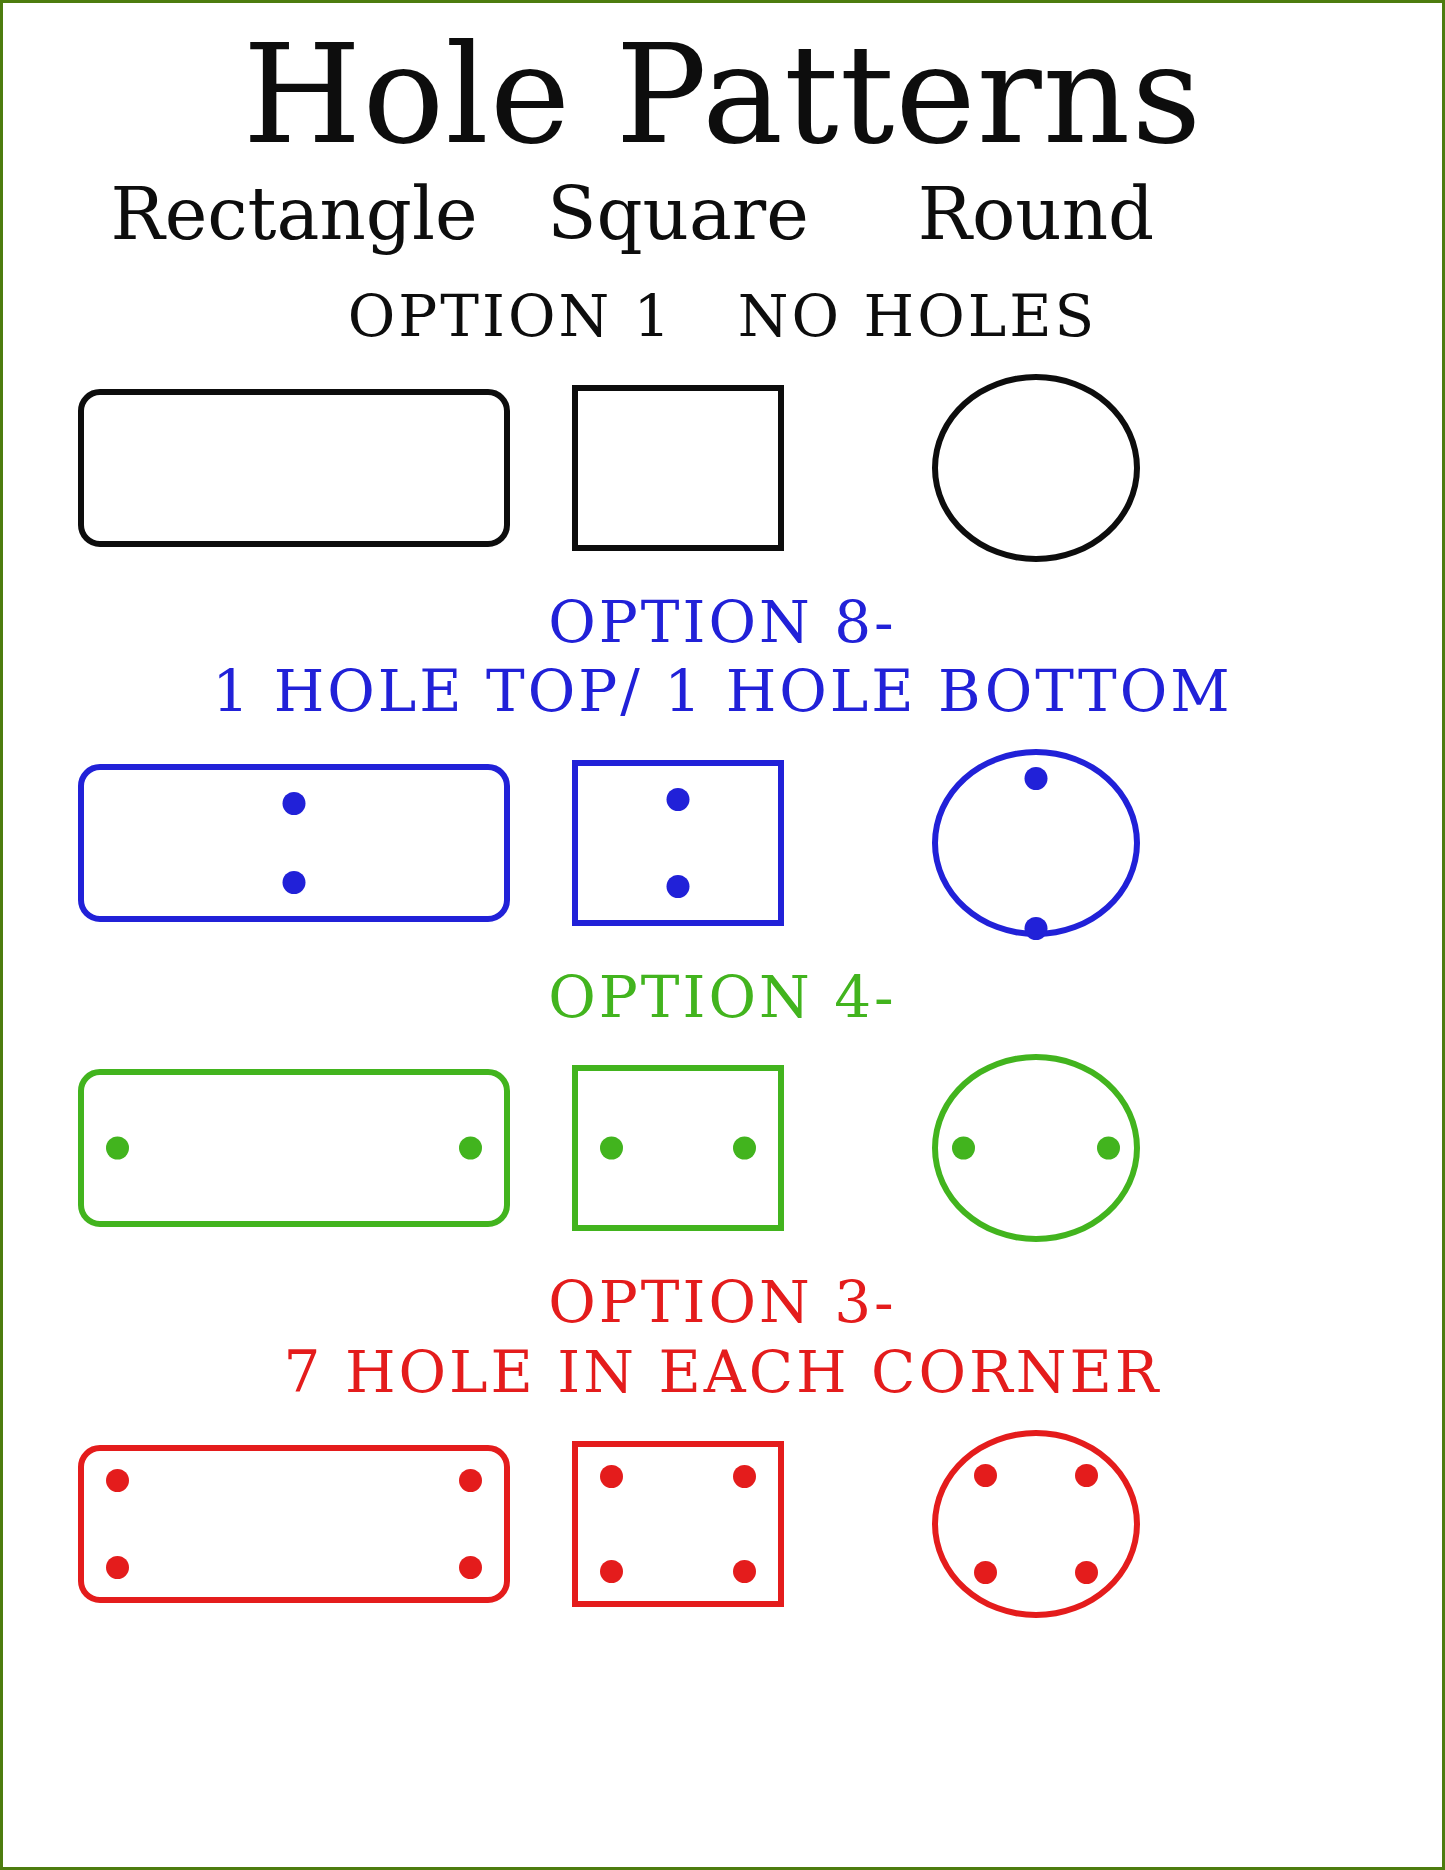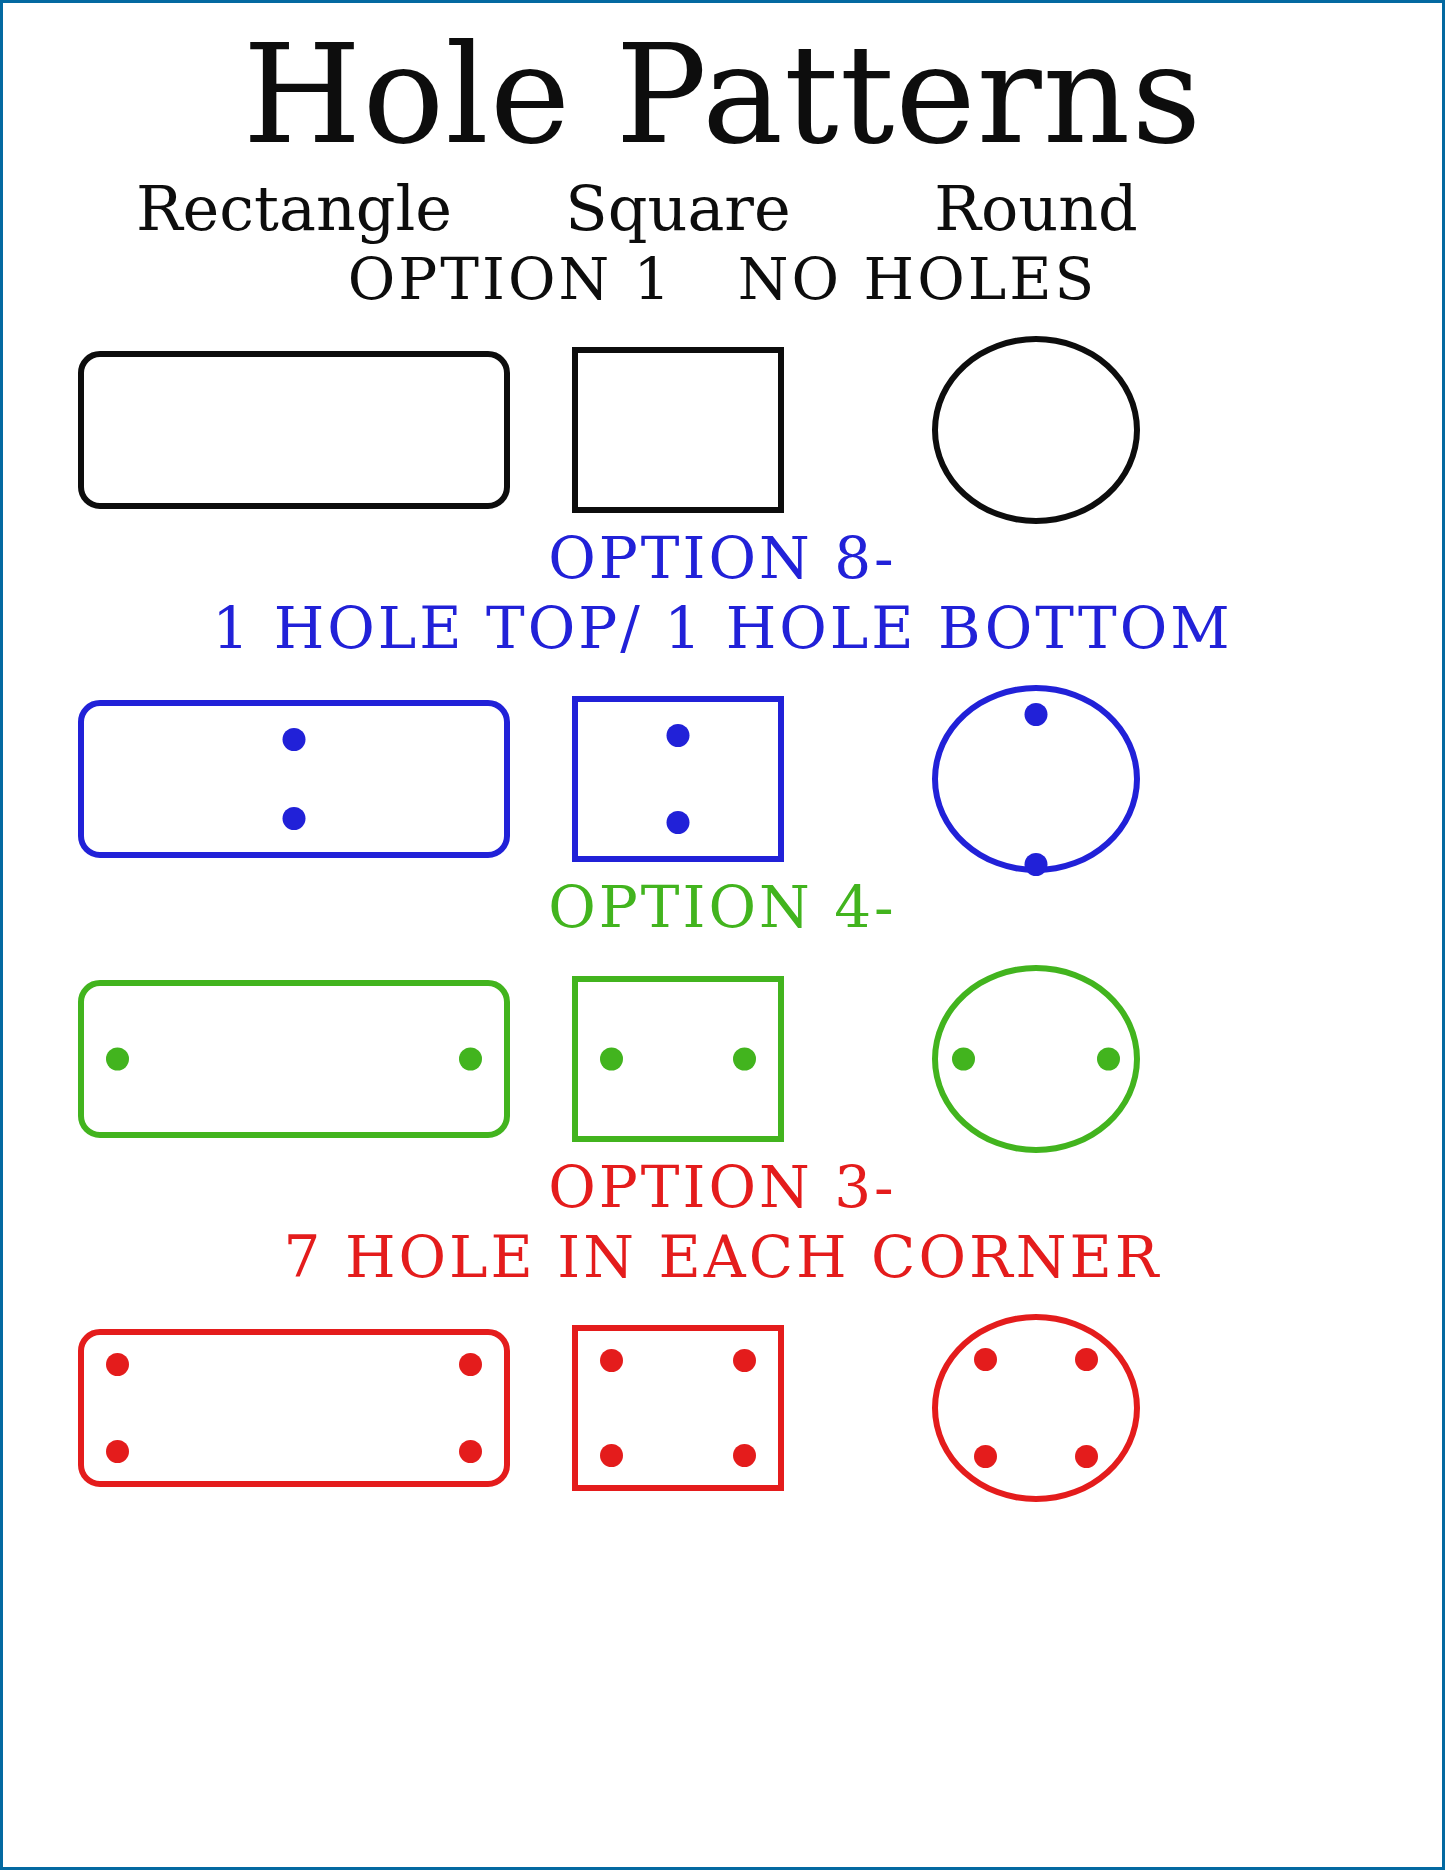--- a/index.html
+++ b/index.html
@@ -5,21 +5,21 @@
   html, body {
     margin: 0;
     padding: 0;
     background: #ffffff;
   }
   .page {
     position: relative;
     width: 1445px;
     height: 1870px;
     box-sizing: border-box;
-    border: 3px solid #0369a1;
+    border: 3px solid #4d7c0f;
     background: #ffffff;
     overflow: hidden;
     font-family: "DejaVu Serif", "Liberation Serif", serif;
     color: #0d0d0d;
   }
   .page-title {
     margin: 16px 0 0 0;
     font-size: 136px;
     font-weight: 400;
     line-height: 1.12;
@@ -29,34 +29,34 @@
   }
   
   .cols, .shape-row {
     display: flex;
     align-items: center;
     width: 1075px;
     margin-left: 75px;
   }
   .cols {
     margin-top: 2px;
-    font-size: 62px;
+    font-size: 72px;
     line-height: 1.15;
   }
   .col {
     display: flex;
     justify-content: center;
     white-space: nowrap;
     overflow: visible;
   }
   .col-rect  { width: 432px; }
   .col-sq    { width: 212px; margin-left: 62px; }
   .col-round { width: 208px; margin-left: 148px; }
 
-  .option { }
+  .option { margin-top: 26px; }
   .opt-line {
     margin: 0;
     text-align: center;
     font-size: 58px;
     font-weight: 400;
     letter-spacing: 3px;
     line-height: 1.2;
     white-space: pre-wrap;
     color: var(--c, #0d0d0d);
   }

